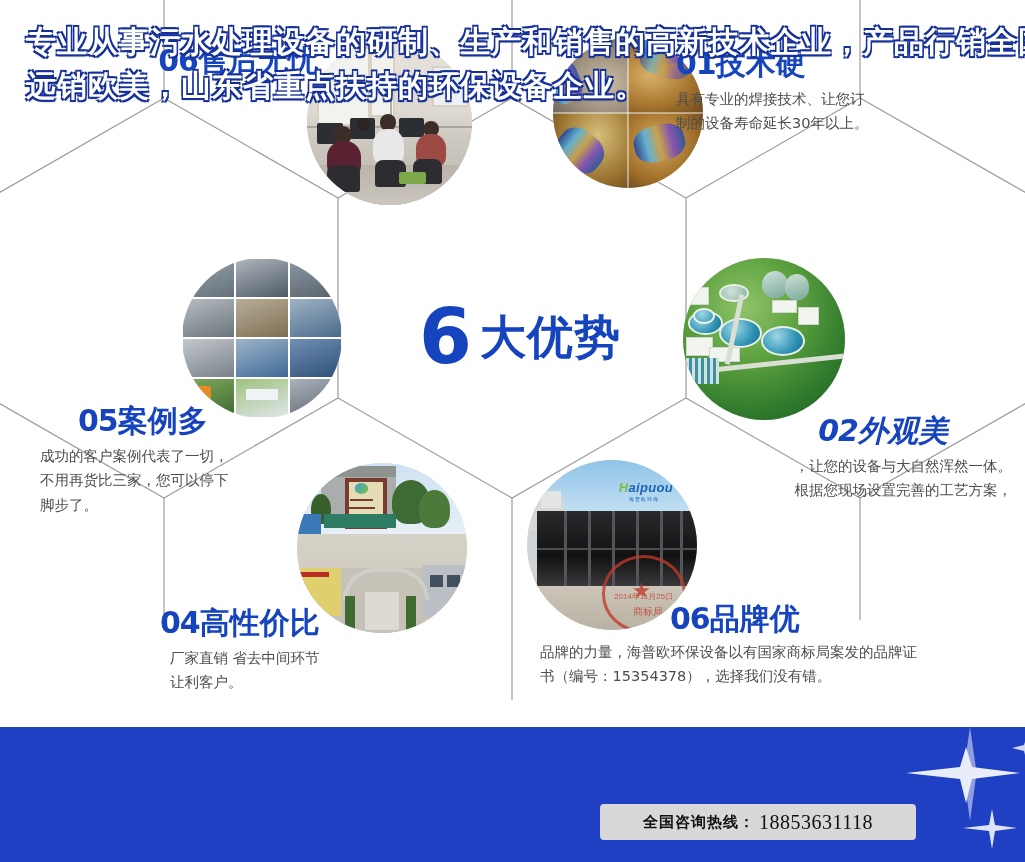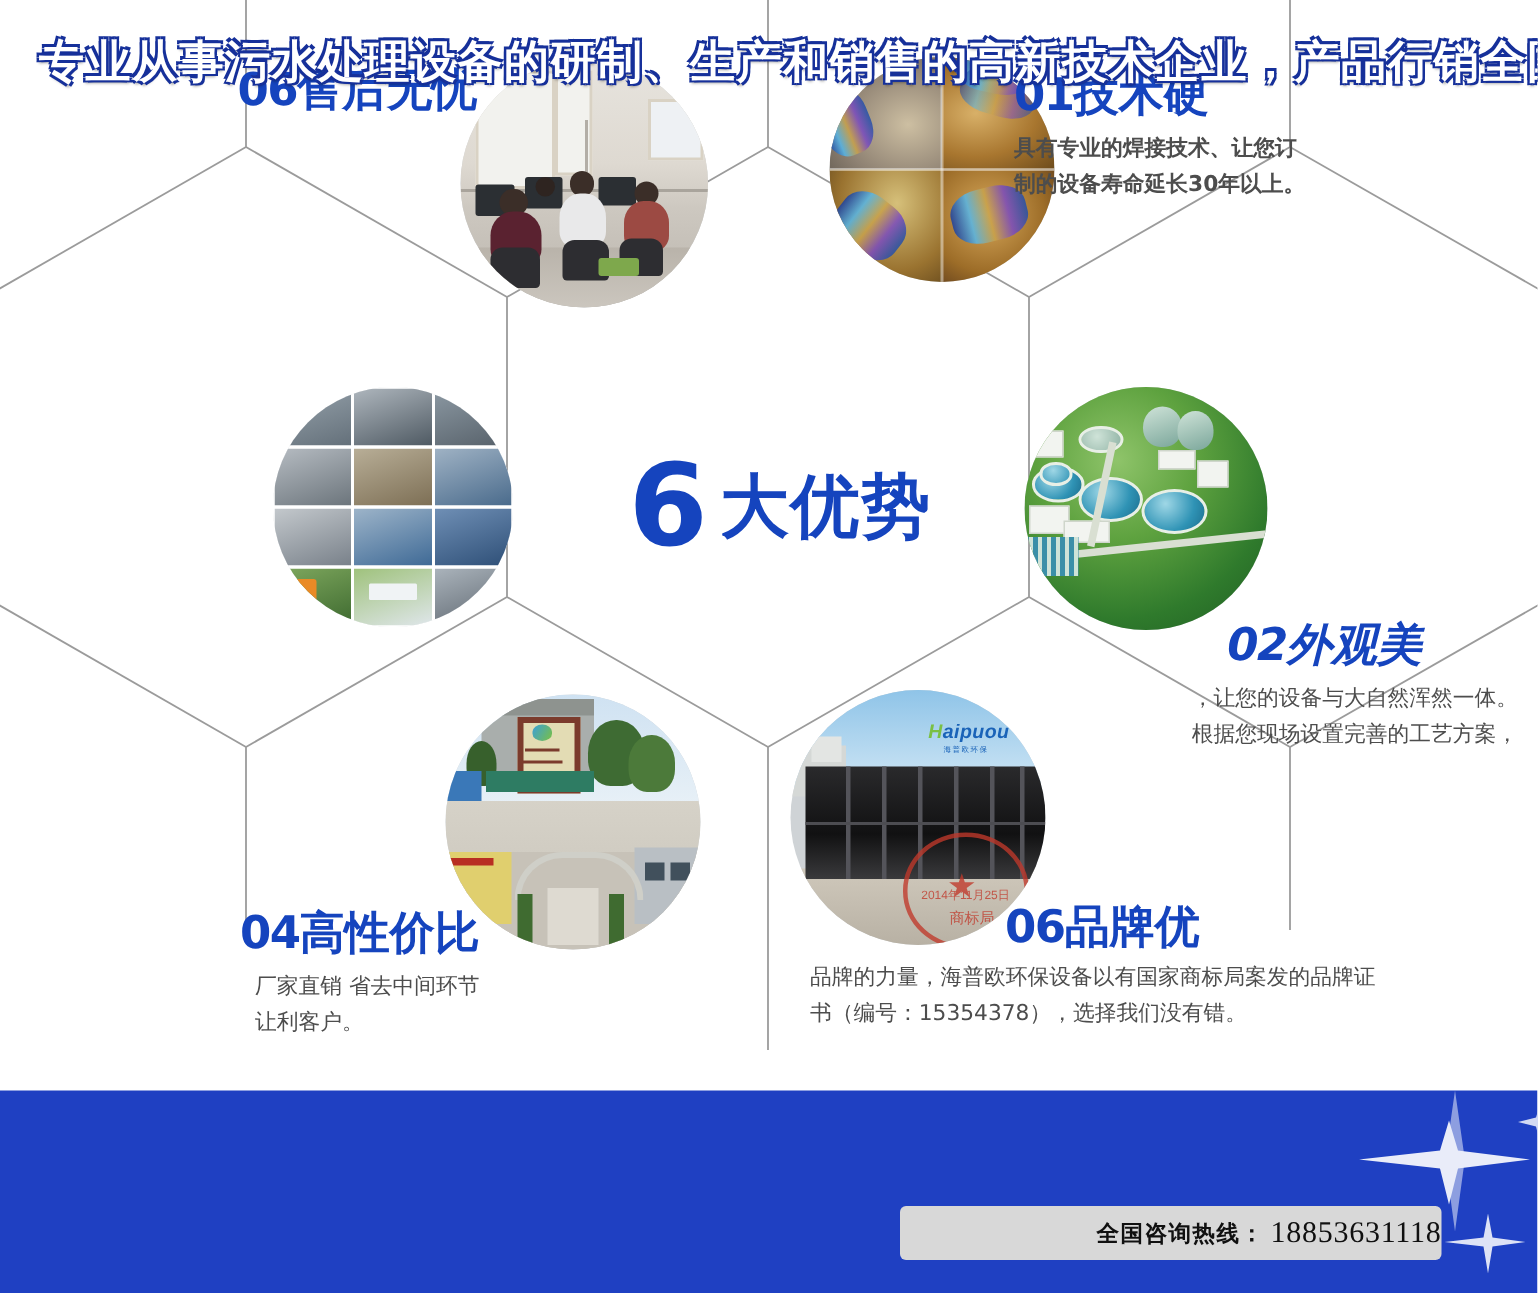--- a/index.html
+++ b/index.html
@@ -120,23 +120,23 @@
     position:absolute;left:26px;top:20px;width:700px;
     color:#ffffff;font-weight:bold;font-size:30px;line-height:1.46;
     letter-spacing:1px;
     text-shadow:
       -1.6px -1.6px 0 #16309a, 1.6px -1.6px 0 #16309a,
       -1.6px  1.6px 0 #16309a, 1.6px  1.6px 0 #16309a,
        0 2px 2px rgba(0,0,0,.35);
   }
   .banner-text .line{display:block;white-space:nowrap;}
   .hotline{
-    position:absolute;left:600px;top:804px;width:361px;height:36px;
+    position:absolute;left:600px;top:804px;width:316px;height:36px;
     background:#d8d8d8;border-radius:4px;
-    display:flex;align-items:center;justify-content:flex-end;
+    display:flex;align-items:center;justify-content:center;
   }
   .hotline .lbl{
     color:#101010;font-size:15px;font-weight:bold;letter-spacing:1px;
     font-family:"DejaVu Sans","Liberation Sans",sans-serif;
   }
   .hotline .num{
     color:#101010;font-size:20px;margin-left:4px;letter-spacing:.5px;
     font-family:"Liberation Serif","DejaVu Serif",serif;
   }
 </style>
@@ -342,26 +342,36 @@
   <div class="feat" style="left:18px;top:45px;width:300px;text-align:right;">
     <div class="title">
       <span class="num">06</span><span>售后无忧</span>
     </div>
   </div>
 
   <div class="feat" style="left:676px;top:48px;width:330px;text-align:left;">
     <div class="title">
       <span class="num">01</span><span>技术硬</span>
     </div>
-    <div class="desc" style="margin-top:7px;font-weight:bold;">
+    <div class="desc" style="margin-top:7px;">
       <div>具有专业的焊接技术、让您订</div>
       <div>制的设备寿命延长30年以上。</div>
     </div>
   </div>
 
+  <div class="feat" style="left:40px;top:405px;width:270px;text-align:left;">
+    <div class="title" style="padding-left:38px;">
+      <span class="num">05</span><span>案例多</span>
+    </div>
+    <div class="desc" style="margin-top:7px;">
+      <div>成功的客户案例代表了一切，</div>
+      <div>不用再货比三家，您可以停下</div>
+      <div>脚步了。</div>
+    </div>
+  </div>
 
   <div class="feat" style="left:692px;top:415px;width:320px;text-align:right;">
     <div class="title" style="text-align:center;padding-left:62px;font-style:italic;">
       <span class="num">02</span><span>外观美</span>
     </div>
     <div class="desc" style="margin-top:7px;">
       <div>，让您的设备与大自然浑然一体。</div>
       <div>根据您现场设置完善的工艺方案，</div>
     </div>
   </div>
@@ -398,20 +408,21 @@
     </svg>
     <svg class="sparkle" style="left:955px;top:70px;width:70px;height:60px;" viewBox="0 0 70 60">
       <g fill="#ffffff" opacity="0.85">
         <path d="M34 28 L37 12 L40 28 L62 31 L40 34 L37 52 L34 34 L8 31 Z"></path>
       </g>
     </svg>
   </div>
 
   <div class="banner-text">
     <span class="line">专业从事污水处理设备的研制、生产和销售的高新技术企业，产品行销全国并</span>
+    <span class="line">远销欧美，山东省重点扶持的环保设备企业。</span>
   </div>
 
   <div class="hotline">
     <span class="lbl">全国咨询热线：</span>
     <span class="num">18853631118</span>
   </div>
 
 </div>
 
 </body></html>

